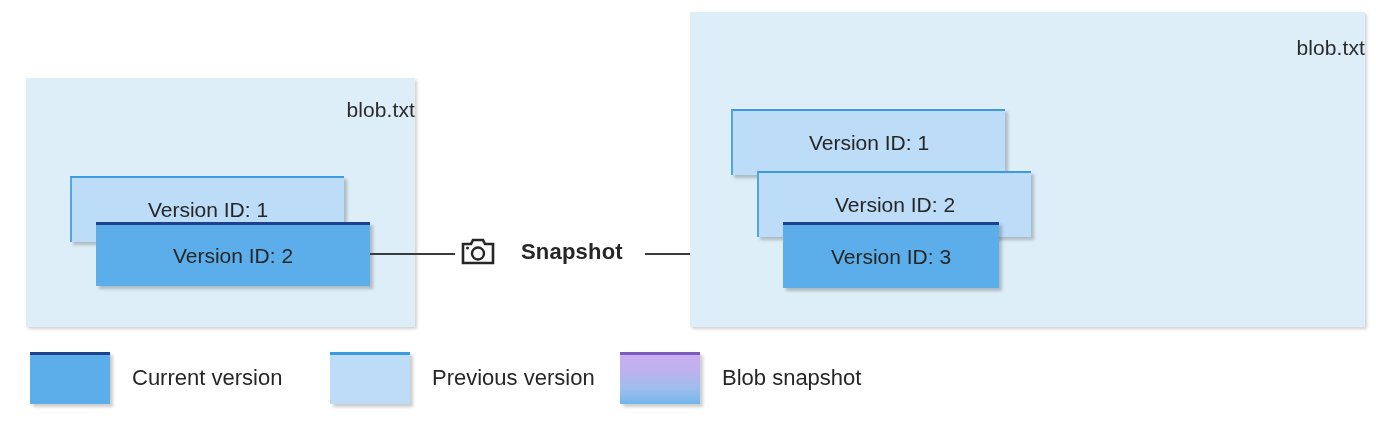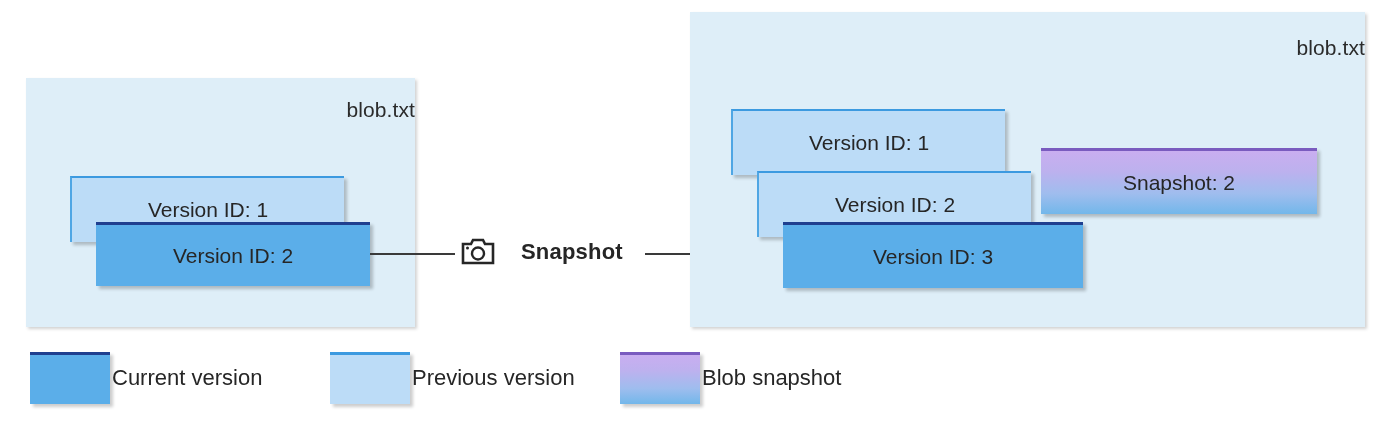--- a/index.html
+++ b/index.html
@@ -127,21 +127,21 @@
     border-top: 3px solid #3c9ae0;
   }
   .legend-swatch.snapshot {
     background: linear-gradient(180deg, #c9aef0 0%, #bdb1ee 32%, #9fbdee 68%, #72b7ea 100%);
     border-top: 3px solid #7a5bbf;
   }
   .legend-text {
     font-size: 22px;
     color: #262626;
     white-space: nowrap;
-    margin-left: 2px;
+    margin-left: 22px;
   }
 </style>
 </head>
 <body>
 
 <div class="canvas">
 
   <div class="blob-container" style="left:26px; top:78px; width:389px; height:249px;">
     <div class="blob-title" style="top:20px;">blob.txt</div>
   </div>
@@ -175,25 +175,22 @@
   </div>
 
   <div class="vbox previous" style="left:731px; top:89px; width:274px; height:66px;">
     <span>Version ID: 1</span>
   </div>
 
   <div class="vbox previous" style="left:757px; top:151px; width:274px; height:66px;">
     <span>Version ID: 2</span>
   </div>
 
-  <div class="vbox snapshot" style="left:1041px; top:148px; width:276px; height:66px;">
-    <span>Snapshot: 2</span>
-  </div>
-
-  <div class="vbox current" style="left:783px; top:222px; width:300px; height:66px;text-align:center;">
+
+  <div class="vbox current" style="left:783px; top:222px; width:216px; height:66px;text-align:center;">
     <span>Version ID: 3</span>
   </div>
 
   <div class="legend">
 
     <div class="legend-item" style="left:30px;">
       <span class="legend-swatch current"></span>
       <span class="legend-text">Current version</span>
     </div>
 

